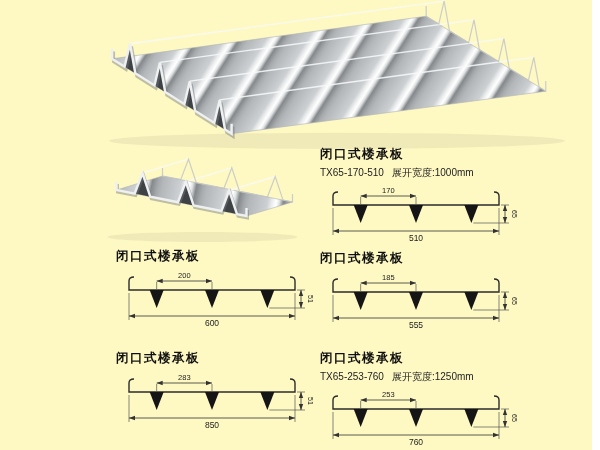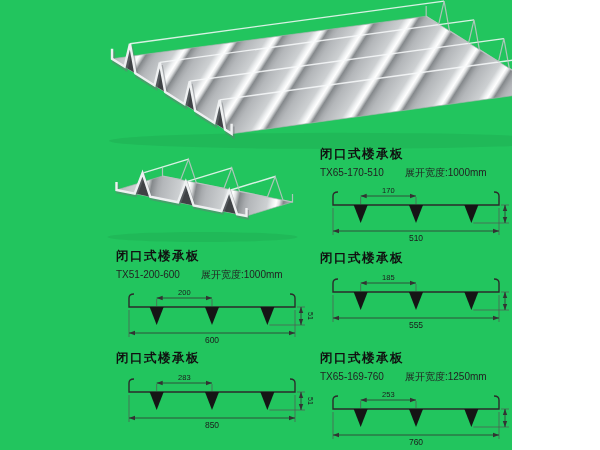--- a/index.html
+++ b/index.html
@@ -1,24 +1,24 @@
 <!DOCTYPE html>
 <html><head>
 <meta charset="utf-8">
 <style>
   html,body{margin:0;padding:0;background:#fff;}
   .stage{
-    position:relative;width:504px;height:450px;background:#22c55e;
-    font-family:"Liberation Sans",sans-serif;overflow:hidden;color:#1c1c1c;padding-left:8px;
+    position:relative;width:592px;height:450px;background:#fef9c3;
+    font-family:"Liberation Sans",sans-serif;overflow:hidden;color:#1c1c1c;
   }
   .photo{position:absolute;}
   .spec{position:absolute;width:205px;}
   .spec-title{font-size:12.5px;font-weight:bold;color:#101010;letter-spacing:1.5px;}
   .spec-model{font-size:10px;color:#222;margin-top:3px;white-space:nowrap;}
-  .spec-model .model-code{margin-right:21px;}
+  .spec-model .model-code{margin-right:8px;}
   svg.profile{display:block;margin-top:4px;width:196px;height:62px;overflow:visible;}
   .cutShadow{stroke:#72767a;stroke-width:3;fill:none;opacity:.45;}
   .cutMain{stroke:#eef0f1;stroke-width:2.4;fill:none;}
   .cutFar{stroke:#c3c6c8;stroke-width:1.2;fill:none;opacity:.85;}
   .ridge{stroke:#f8fafb;stroke-width:1.4;opacity:.85;}
   .quadEdge{fill:none;stroke:#b0b3b5;stroke-width:.6;}
 </style>
 </head>
 <body>
 
@@ -118,169 +118,166 @@
           <line x1="13" y1="47" x2="179" y2="47" stroke="#333333" stroke-width="0.8"></line>
           <polygon points="13,47 19,44.8 19,49.2" fill="#333333"></polygon>
           <polygon points="179,47 173,44.8 173,49.2" fill="#333333"></polygon>
           <text x="96" y="57" font-size="8.5" text-anchor="middle" fill="#1c1c1c">510</text>
         </g>
       </svg>
   </div>
 
   <div class="spec" style="left:116px;top:248px;">
     <div class="spec-title">闭口式楼承板</div>
+    <svg class="profile" viewBox="0 0 196 62">
+        <g>
+          <path d="M18,8 Q13,8 13,12 L13,21 L179,21 L179,12 Q179,8 174,8" fill="none" stroke="#2b2b2b" stroke-width="1.4"></path>
+        </g>
+        <g>
+          <polygon points="33.66666666666667,21 47.66666666666667,21 40.66666666666667,39" fill="#151515"></polygon>
+          <polygon points="89,21 103,21 96,39" fill="#151515"></polygon>
+          <polygon points="144.33333333333334,21 158.33333333333334,21 151.33333333333334,39" fill="#151515"></polygon>
+        </g>
+        <g>
+          <line x1="40.66666666666667" y1="13" x2="40.66666666666667" y2="20" stroke="#555" stroke-width="0.7"></line>
+          <line x1="96" y1="13" x2="96" y2="20" stroke="#555" stroke-width="0.7"></line>
+          <line x1="40.66666666666667" y1="12" x2="96" y2="12" stroke="#333333" stroke-width="0.8"></line>
+          <polygon points="40.66666666666667,12 46.66666666666667,9.8 46.66666666666667,14.2" fill="#333333"></polygon>
+          <polygon points="96,12 90,9.8 90,14.2" fill="#333333"></polygon>
+          <text x="68.33333333333334" y="9" font-size="7.5" text-anchor="middle" fill="#1c1c1c">200</text>
+        </g>
+        <g>
+          <line x1="181" y1="21" x2="189" y2="21" stroke="#555" stroke-width="0.7"></line>
+          <line x1="153.33333333333334" y1="39" x2="189" y2="39" stroke="#555" stroke-width="0.7"></line>
+          <line x1="185" y1="21" x2="185" y2="39" stroke="#333333" stroke-width="0.8"></line>
+          <polygon points="185,21 182.8,27 187.2,27" fill="#333333"></polygon>
+          <polygon points="185,39 182.8,33 187.2,33" fill="#333333"></polygon>
+          <text x="192" y="30" font-size="7" text-anchor="middle" fill="#1c1c1c" transform="rotate(90 192 30)">51</text>
+        </g>
+        <g>
+          <line x1="13" y1="24" x2="13" y2="51" stroke="#555" stroke-width="0.7"></line>
+          <line x1="179" y1="24" x2="179" y2="51" stroke="#555" stroke-width="0.7"></line>
+          <line x1="13" y1="47" x2="179" y2="47" stroke="#333333" stroke-width="0.8"></line>
+          <polygon points="13,47 19,44.8 19,49.2" fill="#333333"></polygon>
+          <polygon points="179,47 173,44.8 173,49.2" fill="#333333"></polygon>
+          <text x="96" y="57" font-size="8.5" text-anchor="middle" fill="#1c1c1c">600</text>
+        </g>
+      </svg>
+  </div>
+
+  <div class="spec" style="left:320px;top:250px;">
+    <div class="spec-title">闭口式楼承板</div>
+    <svg class="profile" viewBox="0 0 196 62">
+        <g>
+          <path d="M18,8 Q13,8 13,12 L13,21 L179,21 L179,12 Q179,8 174,8" fill="none" stroke="#2b2b2b" stroke-width="1.4"></path>
+        </g>
+        <g>
+          <polygon points="33.66666666666667,21 47.66666666666667,21 40.66666666666667,39" fill="#151515"></polygon>
+          <polygon points="89,21 103,21 96,39" fill="#151515"></polygon>
+          <polygon points="144.33333333333334,21 158.33333333333334,21 151.33333333333334,39" fill="#151515"></polygon>
+        </g>
+        <g>
+          <line x1="40.66666666666667" y1="13" x2="40.66666666666667" y2="20" stroke="#555" stroke-width="0.7"></line>
+          <line x1="96" y1="13" x2="96" y2="20" stroke="#555" stroke-width="0.7"></line>
+          <line x1="40.66666666666667" y1="12" x2="96" y2="12" stroke="#333333" stroke-width="0.8"></line>
+          <polygon points="40.66666666666667,12 46.66666666666667,9.8 46.66666666666667,14.2" fill="#333333"></polygon>
+          <polygon points="96,12 90,9.8 90,14.2" fill="#333333"></polygon>
+          <text x="68.33333333333334" y="9" font-size="7.5" text-anchor="middle" fill="#1c1c1c">185</text>
+        </g>
+        <g>
+          <line x1="181" y1="21" x2="189" y2="21" stroke="#555" stroke-width="0.7"></line>
+          <line x1="153.33333333333334" y1="39" x2="189" y2="39" stroke="#555" stroke-width="0.7"></line>
+          <line x1="185" y1="21" x2="185" y2="39" stroke="#333333" stroke-width="0.8"></line>
+          <polygon points="185,21 182.8,27 187.2,27" fill="#333333"></polygon>
+          <polygon points="185,39 182.8,33 187.2,33" fill="#333333"></polygon>
+          <text x="192" y="30" font-size="7" text-anchor="middle" fill="#1c1c1c" transform="rotate(90 192 30)">65</text>
+        </g>
+        <g>
+          <line x1="13" y1="24" x2="13" y2="51" stroke="#555" stroke-width="0.7"></line>
+          <line x1="179" y1="24" x2="179" y2="51" stroke="#555" stroke-width="0.7"></line>
+          <line x1="13" y1="47" x2="179" y2="47" stroke="#333333" stroke-width="0.8"></line>
+          <polygon points="13,47 19,44.8 19,49.2" fill="#333333"></polygon>
+          <polygon points="179,47 173,44.8 173,49.2" fill="#333333"></polygon>
+          <text x="96" y="57" font-size="8.5" text-anchor="middle" fill="#1c1c1c">555</text>
+        </g>
+      </svg>
+  </div>
+
+  <div class="spec" style="left:116px;top:350px;">
+    <div class="spec-title">闭口式楼承板</div>
+    <svg class="profile" viewBox="0 0 196 62">
+        <g>
+          <path d="M18,8 Q13,8 13,12 L13,21 L179,21 L179,12 Q179,8 174,8" fill="none" stroke="#2b2b2b" stroke-width="1.4"></path>
+        </g>
+        <g>
+          <polygon points="33.66666666666667,21 47.66666666666667,21 40.66666666666667,39" fill="#151515"></polygon>
+          <polygon points="89,21 103,21 96,39" fill="#151515"></polygon>
+          <polygon points="144.33333333333334,21 158.33333333333334,21 151.33333333333334,39" fill="#151515"></polygon>
+        </g>
+        <g>
+          <line x1="40.66666666666667" y1="13" x2="40.66666666666667" y2="20" stroke="#555" stroke-width="0.7"></line>
+          <line x1="96" y1="13" x2="96" y2="20" stroke="#555" stroke-width="0.7"></line>
+          <line x1="40.66666666666667" y1="12" x2="96" y2="12" stroke="#333333" stroke-width="0.8"></line>
+          <polygon points="40.66666666666667,12 46.66666666666667,9.8 46.66666666666667,14.2" fill="#333333"></polygon>
+          <polygon points="96,12 90,9.8 90,14.2" fill="#333333"></polygon>
+          <text x="68.33333333333334" y="9" font-size="7.5" text-anchor="middle" fill="#1c1c1c">283</text>
+        </g>
+        <g>
+          <line x1="181" y1="21" x2="189" y2="21" stroke="#555" stroke-width="0.7"></line>
+          <line x1="153.33333333333334" y1="39" x2="189" y2="39" stroke="#555" stroke-width="0.7"></line>
+          <line x1="185" y1="21" x2="185" y2="39" stroke="#333333" stroke-width="0.8"></line>
+          <polygon points="185,21 182.8,27 187.2,27" fill="#333333"></polygon>
+          <polygon points="185,39 182.8,33 187.2,33" fill="#333333"></polygon>
+          <text x="192" y="30" font-size="7" text-anchor="middle" fill="#1c1c1c" transform="rotate(90 192 30)">51</text>
+        </g>
+        <g>
+          <line x1="13" y1="24" x2="13" y2="51" stroke="#555" stroke-width="0.7"></line>
+          <line x1="179" y1="24" x2="179" y2="51" stroke="#555" stroke-width="0.7"></line>
+          <line x1="13" y1="47" x2="179" y2="47" stroke="#333333" stroke-width="0.8"></line>
+          <polygon points="13,47 19,44.8 19,49.2" fill="#333333"></polygon>
+          <polygon points="179,47 173,44.8 173,49.2" fill="#333333"></polygon>
+          <text x="96" y="57" font-size="8.5" text-anchor="middle" fill="#1c1c1c">850</text>
+        </g>
+      </svg>
+  </div>
+
+  <div class="spec" style="left:320px;top:350px;">
+    <div class="spec-title">闭口式楼承板</div>
     <div class="spec-model">
-      <span class="model-code">TX51-200-600</span><span>展开宽度:1000mm</span>
+      <span class="model-code">TX65-253-760</span><span>展开宽度:1250mm</span>
     </div>
     <svg class="profile" viewBox="0 0 196 62">
         <g>
           <path d="M18,8 Q13,8 13,12 L13,21 L179,21 L179,12 Q179,8 174,8" fill="none" stroke="#2b2b2b" stroke-width="1.4"></path>
         </g>
         <g>
           <polygon points="33.66666666666667,21 47.66666666666667,21 40.66666666666667,39" fill="#151515"></polygon>
           <polygon points="89,21 103,21 96,39" fill="#151515"></polygon>
           <polygon points="144.33333333333334,21 158.33333333333334,21 151.33333333333334,39" fill="#151515"></polygon>
         </g>
         <g>
           <line x1="40.66666666666667" y1="13" x2="40.66666666666667" y2="20" stroke="#555" stroke-width="0.7"></line>
           <line x1="96" y1="13" x2="96" y2="20" stroke="#555" stroke-width="0.7"></line>
           <line x1="40.66666666666667" y1="12" x2="96" y2="12" stroke="#333333" stroke-width="0.8"></line>
           <polygon points="40.66666666666667,12 46.66666666666667,9.8 46.66666666666667,14.2" fill="#333333"></polygon>
           <polygon points="96,12 90,9.8 90,14.2" fill="#333333"></polygon>
-          <text x="68.33333333333334" y="9" font-size="7.5" text-anchor="middle" fill="#1c1c1c">200</text>
-        </g>
-        <g>
-          <line x1="181" y1="21" x2="189" y2="21" stroke="#555" stroke-width="0.7"></line>
-          <line x1="153.33333333333334" y1="39" x2="189" y2="39" stroke="#555" stroke-width="0.7"></line>
-          <line x1="185" y1="21" x2="185" y2="39" stroke="#333333" stroke-width="0.8"></line>
-          <polygon points="185,21 182.8,27 187.2,27" fill="#333333"></polygon>
-          <polygon points="185,39 182.8,33 187.2,33" fill="#333333"></polygon>
-          <text x="192" y="30" font-size="7" text-anchor="middle" fill="#1c1c1c" transform="rotate(90 192 30)">51</text>
-        </g>
-        <g>
-          <line x1="13" y1="24" x2="13" y2="51" stroke="#555" stroke-width="0.7"></line>
-          <line x1="179" y1="24" x2="179" y2="51" stroke="#555" stroke-width="0.7"></line>
-          <line x1="13" y1="47" x2="179" y2="47" stroke="#333333" stroke-width="0.8"></line>
-          <polygon points="13,47 19,44.8 19,49.2" fill="#333333"></polygon>
-          <polygon points="179,47 173,44.8 173,49.2" fill="#333333"></polygon>
-          <text x="96" y="57" font-size="8.5" text-anchor="middle" fill="#1c1c1c">600</text>
-        </g>
-      </svg>
-  </div>
-
-  <div class="spec" style="left:320px;top:250px;">
-    <div class="spec-title">闭口式楼承板</div>
-    <svg class="profile" viewBox="0 0 196 62">
-        <g>
-          <path d="M18,8 Q13,8 13,12 L13,21 L179,21 L179,12 Q179,8 174,8" fill="none" stroke="#2b2b2b" stroke-width="1.4"></path>
-        </g>
-        <g>
-          <polygon points="33.66666666666667,21 47.66666666666667,21 40.66666666666667,39" fill="#151515"></polygon>
-          <polygon points="89,21 103,21 96,39" fill="#151515"></polygon>
-          <polygon points="144.33333333333334,21 158.33333333333334,21 151.33333333333334,39" fill="#151515"></polygon>
-        </g>
-        <g>
-          <line x1="40.66666666666667" y1="13" x2="40.66666666666667" y2="20" stroke="#555" stroke-width="0.7"></line>
-          <line x1="96" y1="13" x2="96" y2="20" stroke="#555" stroke-width="0.7"></line>
-          <line x1="40.66666666666667" y1="12" x2="96" y2="12" stroke="#333333" stroke-width="0.8"></line>
-          <polygon points="40.66666666666667,12 46.66666666666667,9.8 46.66666666666667,14.2" fill="#333333"></polygon>
-          <polygon points="96,12 90,9.8 90,14.2" fill="#333333"></polygon>
-          <text x="68.33333333333334" y="9" font-size="7.5" text-anchor="middle" fill="#1c1c1c">185</text>
+          <text x="68.33333333333334" y="9" font-size="7.5" text-anchor="middle" fill="#1c1c1c">253</text>
         </g>
         <g>
           <line x1="181" y1="21" x2="189" y2="21" stroke="#555" stroke-width="0.7"></line>
           <line x1="153.33333333333334" y1="39" x2="189" y2="39" stroke="#555" stroke-width="0.7"></line>
           <line x1="185" y1="21" x2="185" y2="39" stroke="#333333" stroke-width="0.8"></line>
           <polygon points="185,21 182.8,27 187.2,27" fill="#333333"></polygon>
           <polygon points="185,39 182.8,33 187.2,33" fill="#333333"></polygon>
           <text x="192" y="30" font-size="7" text-anchor="middle" fill="#1c1c1c" transform="rotate(90 192 30)">65</text>
         </g>
         <g>
           <line x1="13" y1="24" x2="13" y2="51" stroke="#555" stroke-width="0.7"></line>
           <line x1="179" y1="24" x2="179" y2="51" stroke="#555" stroke-width="0.7"></line>
           <line x1="13" y1="47" x2="179" y2="47" stroke="#333333" stroke-width="0.8"></line>
           <polygon points="13,47 19,44.8 19,49.2" fill="#333333"></polygon>
           <polygon points="179,47 173,44.8 173,49.2" fill="#333333"></polygon>
-          <text x="96" y="57" font-size="8.5" text-anchor="middle" fill="#1c1c1c">555</text>
-        </g>
-      </svg>
-  </div>
-
-  <div class="spec" style="left:116px;top:350px;">
-    <div class="spec-title">闭口式楼承板</div>
-    <svg class="profile" viewBox="0 0 196 62">
-        <g>
-          <path d="M18,8 Q13,8 13,12 L13,21 L179,21 L179,12 Q179,8 174,8" fill="none" stroke="#2b2b2b" stroke-width="1.4"></path>
-        </g>
-        <g>
-          <polygon points="33.66666666666667,21 47.66666666666667,21 40.66666666666667,39" fill="#151515"></polygon>
-          <polygon points="89,21 103,21 96,39" fill="#151515"></polygon>
-          <polygon points="144.33333333333334,21 158.33333333333334,21 151.33333333333334,39" fill="#151515"></polygon>
-        </g>
-        <g>
-          <line x1="40.66666666666667" y1="13" x2="40.66666666666667" y2="20" stroke="#555" stroke-width="0.7"></line>
-          <line x1="96" y1="13" x2="96" y2="20" stroke="#555" stroke-width="0.7"></line>
-          <line x1="40.66666666666667" y1="12" x2="96" y2="12" stroke="#333333" stroke-width="0.8"></line>
-          <polygon points="40.66666666666667,12 46.66666666666667,9.8 46.66666666666667,14.2" fill="#333333"></polygon>
-          <polygon points="96,12 90,9.8 90,14.2" fill="#333333"></polygon>
-          <text x="68.33333333333334" y="9" font-size="7.5" text-anchor="middle" fill="#1c1c1c">283</text>
-        </g>
-        <g>
-          <line x1="181" y1="21" x2="189" y2="21" stroke="#555" stroke-width="0.7"></line>
-          <line x1="153.33333333333334" y1="39" x2="189" y2="39" stroke="#555" stroke-width="0.7"></line>
-          <line x1="185" y1="21" x2="185" y2="39" stroke="#333333" stroke-width="0.8"></line>
-          <polygon points="185,21 182.8,27 187.2,27" fill="#333333"></polygon>
-          <polygon points="185,39 182.8,33 187.2,33" fill="#333333"></polygon>
-          <text x="192" y="30" font-size="7" text-anchor="middle" fill="#1c1c1c" transform="rotate(90 192 30)">51</text>
-        </g>
-        <g>
-          <line x1="13" y1="24" x2="13" y2="51" stroke="#555" stroke-width="0.7"></line>
-          <line x1="179" y1="24" x2="179" y2="51" stroke="#555" stroke-width="0.7"></line>
-          <line x1="13" y1="47" x2="179" y2="47" stroke="#333333" stroke-width="0.8"></line>
-          <polygon points="13,47 19,44.8 19,49.2" fill="#333333"></polygon>
-          <polygon points="179,47 173,44.8 173,49.2" fill="#333333"></polygon>
-          <text x="96" y="57" font-size="8.5" text-anchor="middle" fill="#1c1c1c">850</text>
-        </g>
-      </svg>
-  </div>
-
-  <div class="spec" style="left:320px;top:350px;">
-    <div class="spec-title">闭口式楼承板</div>
-    <div class="spec-model">
-      <span class="model-code">TX65-169-760</span><span>展开宽度:1250mm</span>
-    </div>
-    <svg class="profile" viewBox="0 0 196 62">
-        <g>
-          <path d="M18,8 Q13,8 13,12 L13,21 L179,21 L179,12 Q179,8 174,8" fill="none" stroke="#2b2b2b" stroke-width="1.4"></path>
-        </g>
-        <g>
-          <polygon points="33.66666666666667,21 47.66666666666667,21 40.66666666666667,39" fill="#151515"></polygon>
-          <polygon points="89,21 103,21 96,39" fill="#151515"></polygon>
-          <polygon points="144.33333333333334,21 158.33333333333334,21 151.33333333333334,39" fill="#151515"></polygon>
-        </g>
-        <g>
-          <line x1="40.66666666666667" y1="13" x2="40.66666666666667" y2="20" stroke="#555" stroke-width="0.7"></line>
-          <line x1="96" y1="13" x2="96" y2="20" stroke="#555" stroke-width="0.7"></line>
-          <line x1="40.66666666666667" y1="12" x2="96" y2="12" stroke="#333333" stroke-width="0.8"></line>
-          <polygon points="40.66666666666667,12 46.66666666666667,9.8 46.66666666666667,14.2" fill="#333333"></polygon>
-          <polygon points="96,12 90,9.8 90,14.2" fill="#333333"></polygon>
-          <text x="68.33333333333334" y="9" font-size="7.5" text-anchor="middle" fill="#1c1c1c">253</text>
-        </g>
-        <g>
-          <line x1="181" y1="21" x2="189" y2="21" stroke="#555" stroke-width="0.7"></line>
-          <line x1="153.33333333333334" y1="39" x2="189" y2="39" stroke="#555" stroke-width="0.7"></line>
-          <line x1="185" y1="21" x2="185" y2="39" stroke="#333333" stroke-width="0.8"></line>
-          <polygon points="185,21 182.8,27 187.2,27" fill="#333333"></polygon>
-          <polygon points="185,39 182.8,33 187.2,33" fill="#333333"></polygon>
-          <text x="192" y="30" font-size="7" text-anchor="middle" fill="#1c1c1c" transform="rotate(90 192 30)">65</text>
-        </g>
-        <g>
-          <line x1="13" y1="24" x2="13" y2="51" stroke="#555" stroke-width="0.7"></line>
-          <line x1="179" y1="24" x2="179" y2="51" stroke="#555" stroke-width="0.7"></line>
-          <line x1="13" y1="47" x2="179" y2="47" stroke="#333333" stroke-width="0.8"></line>
-          <polygon points="13,47 19,44.8 19,49.2" fill="#333333"></polygon>
-          <polygon points="179,47 173,44.8 173,49.2" fill="#333333"></polygon>
           <text x="96" y="57" font-size="8.5" text-anchor="middle" fill="#1c1c1c">760</text>
         </g>
       </svg>
   </div>
 
 </div>
 
 </body></html>

